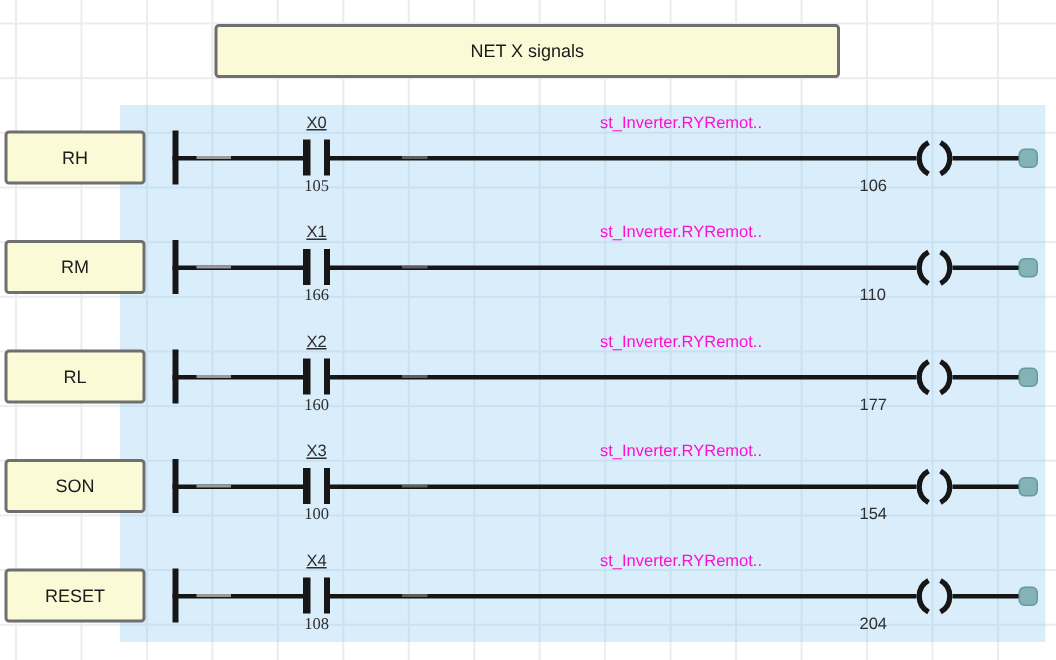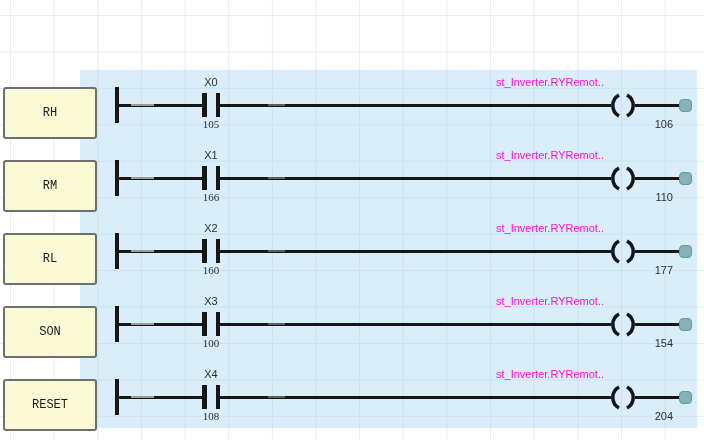--- a/index.html
+++ b/index.html
@@ -38,56 +38,59 @@
     position:absolute; box-sizing:border-box;
     background:var(--box-fill);
     border:2px solid var(--box-border);
     border-radius:3px;
     display:flex; align-items:center; justify-content:center;
     font-size:12px; color:#1a1a1a;
   }
   .comment-box{ left:143px; top:16px; width:417px; height:36px; }
   .rung{ position:absolute; left:0; width:704px; height:0; }
   .rung > *{ position:absolute; }
-  .rung-label{ left:3px; top:-18px; width:94px; height:52px;font-family:Liberation Mono, monospace; }
+  .rung-label{ left:3px; top:-18px; width:94px; height:36px; }
   .rail{ left:115px; top:-18px; width:4px; height:36px; background:var(--line); }
   .wire{ top:-1.5px; height:3px; background:var(--line); }
   .wire-1{ left:115px; width:88px; }
   .wire-2{ left:220px; width:391px; }
   .wire-3{ left:635px; width:51px; }
   .wire-joint{ top:-1px; height:2px; background:#9a9a9a; }
   .joint-a{ left:131px; width:23px; }
   .joint-b{ left:268px; width:17px; opacity:.55; }
   .contact{ left:202px; top:-12px; width:18px; height:24px; }
   .contact .bar{ position:absolute; top:0; width:4.5px; height:24px; background:var(--line); }
   .contact .bar.l{ left:0; }
   .contact .bar.r{ right:0; }
   .coil{ left:605px; top:-12.5px; width:36px; height:25px; }
   .endpoint{
     left:679px; top:-6.5px; width:13px; height:13px; box-sizing:border-box;
     background:var(--endpoint-fill); border:1.5px solid var(--endpoint-border);
     border-radius:4px;
   }
   .dev-label{ left:161px; top:-30px; width:100px; height:14px; line-height:14px;
-    text-align:center; font-size:11px; color:var(--device-text); }
+    text-align:center; font-size:11px; color:var(--device-text);text-decoration:underline; }
   .dev-step{ left:161px; top:12px; width:100px; height:14px; line-height:14px;
     text-align:center; font-size:11px; color:var(--device-text);font-family:Liberation Serif, serif; }
   .coil-label{ left:400px; top:-30px; width:300px; height:14px; line-height:14px;
-    text-align:center; font-size:11px; color:var(--coil-label-text);
+    text-align:left; font-size:11px; color:var(--coil-label-text);
     white-space:nowrap; overflow:hidden; }
   .coil-step{ left:573px; top:12px; width:100px; height:14px; line-height:14px;
-    text-align:right; font-size:11px; color:var(--device-text); }
+    text-align:left; font-size:11px; color:var(--device-text); }
 </style>
 </head>
 <body>
 
 <div class="canvas">
 
   <div class="blue-region"></div>
 
+  <div class="yellow-box comment-box">
+    <span>NET X signals</span>
+  </div>
 
   <div class="rung" style="top:105px;">
     <div class="yellow-box rung-label">
       <span>RH</span>
     </div>
     <div class="rail"></div>
     <div class="wire wire-1"></div>
     <div class="wire-joint joint-a"></div>
     <div class="contact">
       <div class="bar l"></div>

